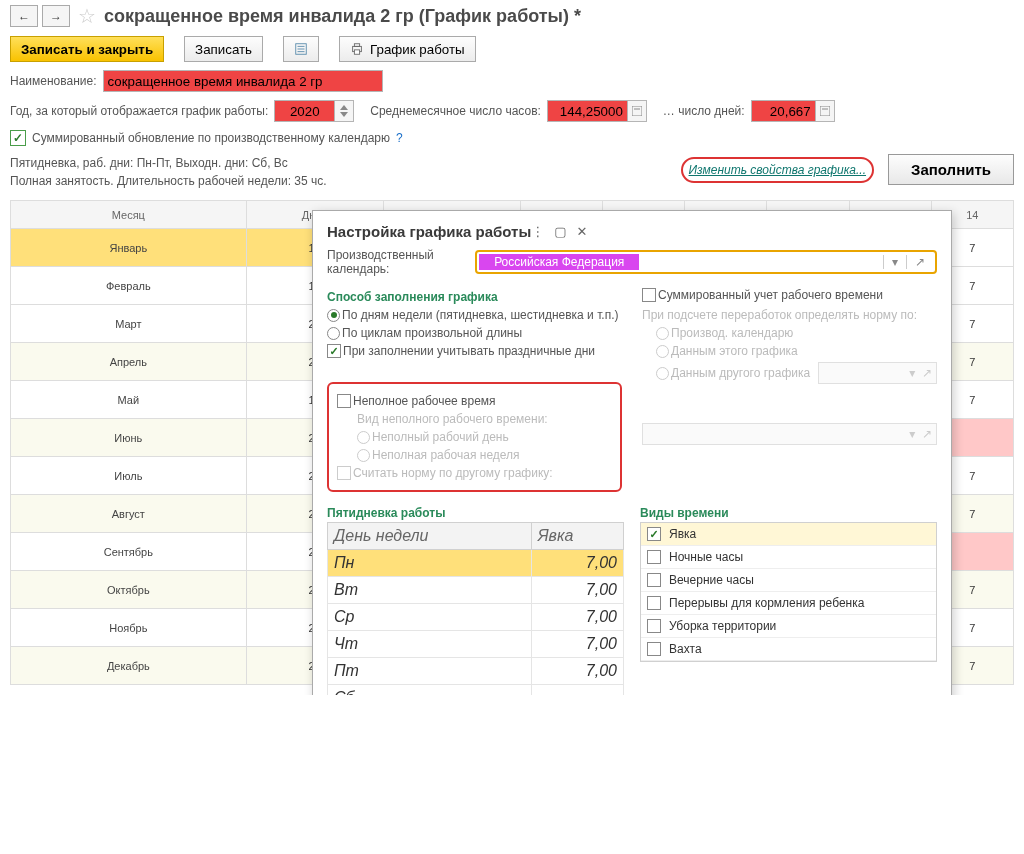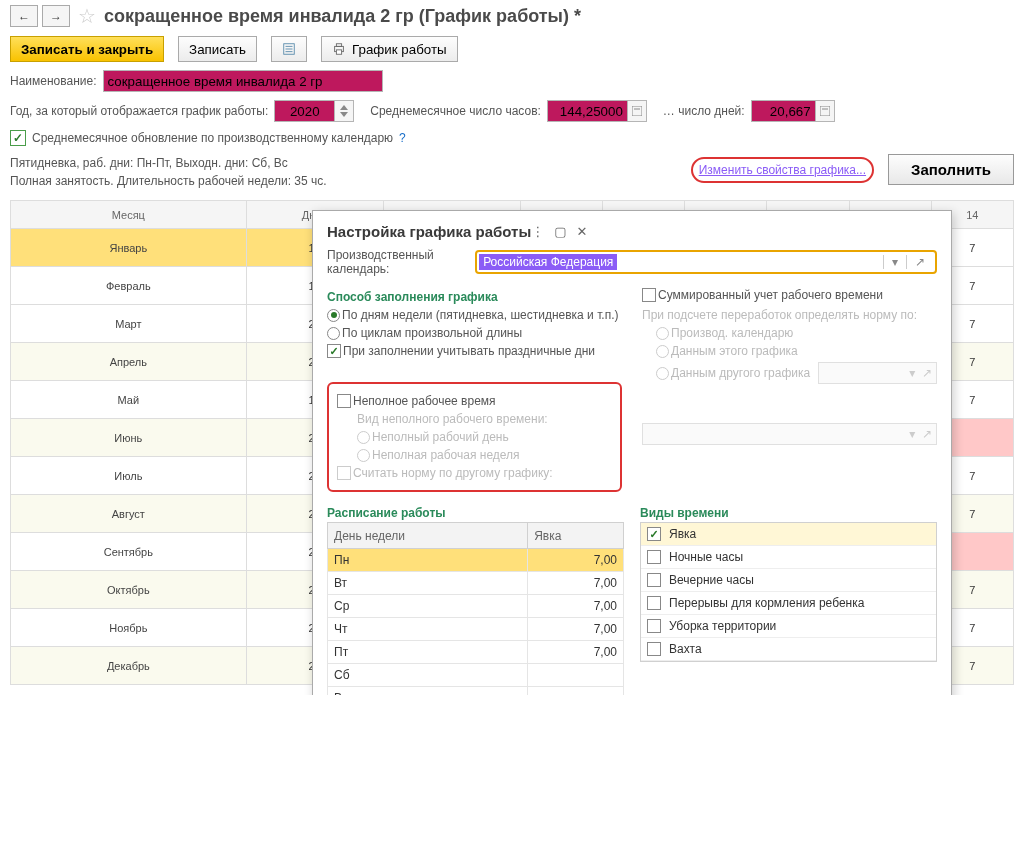--- a/index.html
+++ b/index.html
@@ -11,47 +11,47 @@
     color: #333;
     position: relative;
   }
   .header-bar { display: flex; align-items: center; padding: 4px 10px 4px 10px; gap: 4px; }
   .nav-btn {
     border: 1px solid #aaa; background: #f5f5f5; width: 28px; height: 22px;
     display:flex; align-items:center; justify-content:center;
   }
   .star-icon { color: #ccc; font-size: 20px; margin: 0 4px; }
   .page-title { font-size: 18px; font-weight: bold; color: #4a4a4a; }
-  .toolbar { display:flex; gap:14px; padding: 4px 10px; align-items:center; }
+  .toolbar { display:flex; gap:20px; padding: 4px 10px; align-items:center; }
   .btn {
     border: 1px solid #aaa; background: linear-gradient(#fdfdfd,#ececec);
     padding: 4px 10px; height:26px; display:flex; align-items:center; gap:6px;
   }
   .btn-primary { background: linear-gradient(#ffe05a,#f9c200); font-weight:bold; border-color:#c8a000; }
   .icon-svg { width:14px; height:14px; }
   .form-row { display:flex; align-items:center; gap:6px; padding:4px 10px; }
   .label { color:#555; }
   .input {
-    border:1px solid #b5b5b5; padding:2px 4px; height:22px; background:#be185d;
+    border:1px solid #b5b5b5; padding:2px 4px; height:22px; background:#ef4444;
   }
   .input.wide { width:280px; }
   .small-input { width:70px; text-align:right; }
   .field-with-btn { display:flex; }
   .field-with-btn .input { border-right:none; }
   .field-btn { border:1px solid #b5b5b5; background:#f5f5f5; width:20px; display:flex; align-items:center; justify-content:center; }
   .checkbox-green {
     width:16px; height:16px; border:1px solid #4a9d4a; display:inline-flex; align-items:center; justify-content:center;
     color:#2a7a2a; font-weight:bold; background:#fff;
   }
   .help-link { color:#1a6fc9; text-decoration:none; }
   .info-lines { padding:4px 10px; line-height:1.5; color:#555; display:flex; justify-content:space-between; align-items:flex-start;}
   .action-link-box {
     border:2px solid #d33; border-radius:14px; padding:2px 6px;
   }
-  .action-link { color:#8b5cf6; }
+  .action-link { color:#0f766e;font-style:italic; }
   .big-btn {
     border:1px solid #999; background:linear-gradient(#fdfdfd,#e8e8e8);
     font-size:15px; font-weight:bold; padding:6px 22px;
   }
   
   .calendar-wrap { padding: 6px 10px 10px 10px; }
   table.calendar { border-collapse: collapse; width:100%; font-size:11px; }
   table.calendar th, table.calendar td {
     border:1px solid #ddd; padding:0; height:38px; text-align:center;
   }
@@ -66,21 +66,21 @@
   .dialog {
     position:absolute; left:312px; top:210px; width:640px; background:#fff;
     border:1px solid #aaa; box-shadow:2px 3px 10px rgba(0,0,0,.2);
     padding:12px 14px 14px 14px; z-index:10;
   }
   .dlg-title-row { display:flex; align-items:center; margin-bottom:8px; }
   .dlg-title { font-size:15px; font-weight:bold; color:#3a3a3a; }
   .dlg-ctrls { display:flex; gap:10px; color:#666; font-size:13px; }
   .dlg-field-row { display:flex; align-items:center; gap:18px; margin-bottom:8px; }
   .orange-box { border:2px solid #e9a400; border-radius:4px; padding:2px; display:flex; align-items:center; width:100%; }
-  .sel-text { background:#8b5cf6; color:#fff; padding:1px 4px; }
+  .sel-text { background:#d946ef; color:#fff; padding:1px 15px; }
   .dlg-lookup-btn { border-left:1px solid #ccc; padding:0 8px; color:#888; }
   .dlg-section { color:#2a8a5a; font-weight:bold; margin:6px 0 2px 0; }
   .dlg-cols { display:flex; gap:20px; }
   .dlg-col { flex:1; }
   .radio-row, .cb-row { display:flex; align-items:center; gap:2px; margin:4px 0; color:#555;}
   .disabled { color:#bbb; }
   .radio {
     width:13px; height:13px; border:1px solid #888; border-radius:50%;
     display:inline-flex; align-items:center; justify-content:center;
   }
@@ -92,21 +92,21 @@
   }
   .cb.checked::after { content:"✓"; color:#2a7a2a; font-weight:bold; font-size:11px;}
   .cb.disabled { border-color:#ccc; }
   .red-box { border:2px solid #d33; border-radius:6px; padding:6px 8px; margin-top:24px;}
   .disabled-input {
     border:1px solid #e0e0e0; background:#fafafa; height:22px; flex:1;
     display:flex; align-items:center; justify-content:space-between; padding:0 4px; color:#ccc;
   }
   .sched-cols { display:flex; gap:16px; margin-top:8px;}
   .sched-col { flex:1; }
-  table.sched { border-collapse:collapse; width:100%; font-size:12px;}
+  table.sched { border-collapse:collapse; width:100%; font-size:16px;font-style:italic;}
   table.sched th { background:#f3f3f3; border:1px solid #d0d0d0; text-align:left; padding:4px 6px; font-weight:normal; color:#666; height:26px;}
   table.sched td { border:1px solid #e5e5e5; padding:4px 6px; height:20px; }
   tr.sel-row td { background:#ffe07a; }
   td.numcell { text-align:right; }
   .types-box { border:1px solid #d0d0d0; }
   .type-row { display:flex; align-items:center; gap:8px; padding:4px 6px; border-bottom:1px solid #eee;}
   .type-row.hl { background:#fff7d6; }
   .footer-row { display:flex; align-items:center; gap:6px; margin-top:10px;}
   .num-input { border:1px solid #b5b5b5; height:22px; width:70px; text-align:right; padding:2px 6px;}
   .num-input.red-border { outline:2px solid #d33; border-radius:12px;}
@@ -176,21 +176,21 @@
       <svg width="10" height="10">
           <rect width="10" height="10" fill="none" stroke="#888"></rect>
           <line x1="2" y1="3" x2="8" y2="3" stroke="#888"></line>
         </svg>
     </div>
   </div>
 </div>
 
 <div class="form-row">
   <span class="checkbox-green">✓</span>
-  <span class="label">Среднемесячное обновление по производственному календарю</span>
+  <span class="label">Суммированный обновление по производственному календарю</span>
   <a href="#" class="help-link">?</a>
 </div>
 
 <div class="info-lines">
   <div>
     <div>Пятидневка, раб. дни: Пн-Пт, Выходн. дни: Сб, Вс</div>
     <div>Полная занятость. Длительность рабочей недели: 35 чс.</div>
   </div>
   <div style="display:flex; align-items:center; gap:14px;">
     <span class="action-link-box">
@@ -438,21 +438,21 @@
       <div style="visibility:hidden; height:1px;"></div>
       <div class="disabled-input" style="margin-top:34px">
           <span></span>
           <span>▾ &nbsp;↗</span>
         </div>
     </div>
   </div>
 
   <div class="sched-cols">
     <div class="sched-col">
-      <div class="dlg-section">Расписание работы</div>
+      <div class="dlg-section">Пятидневка работы</div>
       <table class="sched">
         <thead>
             <tr>
           <th>День недели</th>
           <th>Явка</th>
         </tr>
           </thead>
         <tbody id="sched-body">
             <tr class="sel-row">
               <td>Пн</td>

